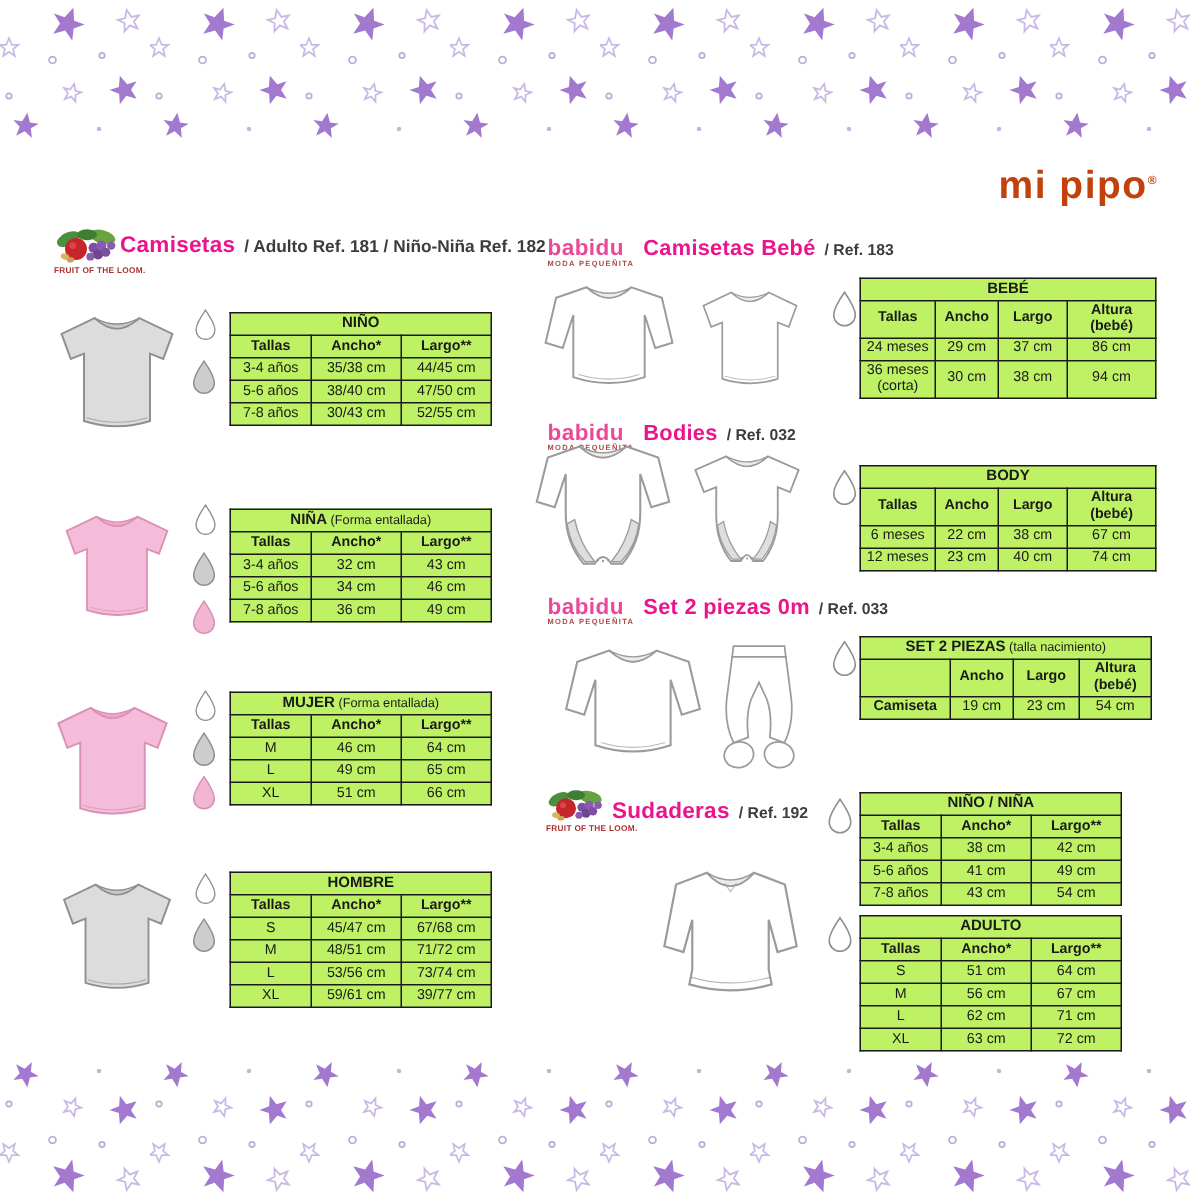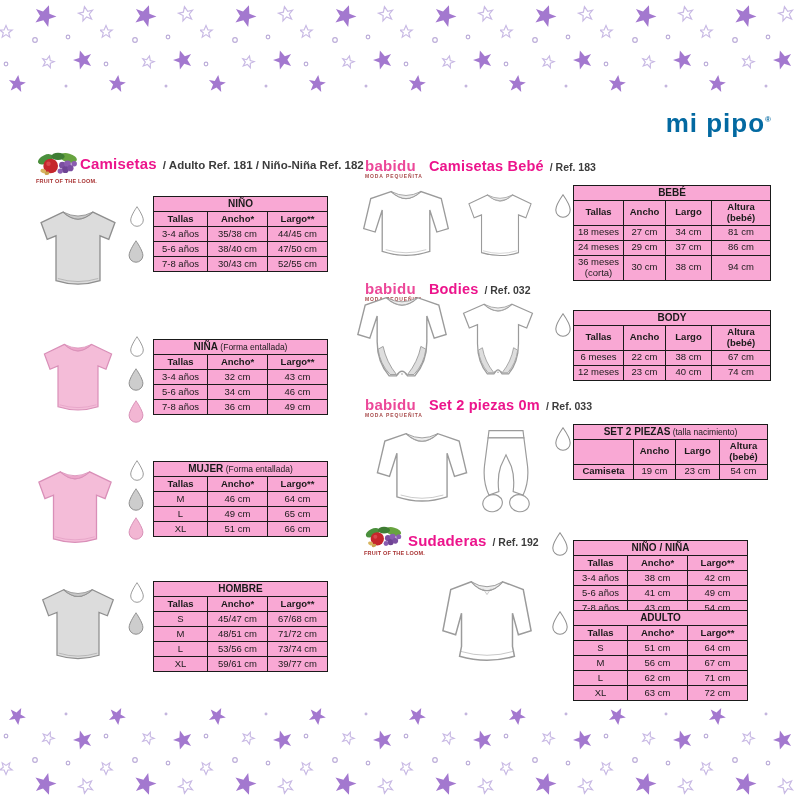--- a/index.html
+++ b/index.html
@@ -1,30 +1,30 @@
 <!DOCTYPE html>
 <html><head>
 <meta charset="utf-8">
 <style>
   html,body{margin:0;padding:0;background:#fff;}
   body{width:800px;height:800px;overflow:hidden;font-family:"Liberation Sans",sans-serif;}
   .page{position:relative;width:800px;height:800px;background:#fff;}
   .band{position:absolute;left:0;}
-  .mipipo{position:absolute;top:108px;right:28px;color:#0369a1;font-size:26px;font-weight:bold;letter-spacing:1px;}
+  .mipipo{position:absolute;top:108px;right:28px;color:#c2410c;font-size:26px;font-weight:bold;letter-spacing:1px;}
   .mipipo sup{font-size:8px;vertical-align:super;}
   .sec-header{position:absolute;display:flex;align-items:baseline;gap:6px;white-space:nowrap;}
   .sec-title{color:#ec148c;font-size:15px;font-weight:bold;letter-spacing:.2px;}
   .sec-sub{color:#3c3c3c;font-size:11.5px;font-weight:bold;}
   .babidu{display:inline-flex;flex-direction:column;line-height:1;}
   .babidu .bb{color:#ec4899;font-size:15px;font-weight:bold;letter-spacing:.3px;}
   .babidu .tag{font-size:5px;color:#a84b4b;letter-spacing:.9px;margin-top:1px;font-weight:bold;}
   .fruitlogo{position:absolute;width:46px;text-align:left;}
   .fruitlogo svg{display:block;}
   .fruit-text{font-size:5.5px;color:#a83232;font-weight:bold;letter-spacing:.2px;margin-top:1px;white-space:nowrap;}
-  .size-table{position:absolute;border-collapse:collapse;table-layout:fixed;background:#f9a8d4;border:1px solid #1a1a1a;}
+  .size-table{position:absolute;border-collapse:collapse;table-layout:fixed;background:#bef264;border:1px solid #1a1a1a;}
   .size-table td{border:1px solid #1a1a1a;text-align:center;font-size:9.5px;color:#1a1a1a;padding:1px 2px;height:12px;line-height:1.15;}
   .size-table .t-title td{font-size:10px;}
   .size-table .t-title b{font-weight:bold;}
   .size-table .t-note{font-weight:normal;font-size:8.5px;margin-top:15px;}
   .size-table .t-head td{font-weight:bold;}
   .size-table td.b{font-weight:bold;}
   .garment{position:absolute;}
   .g-gray{--f:#dcdcdc;--s:#8f8f8f;--c:#c9c9c9;--flap:#e6e6e6;}
   .g-pink{--f:#f4bcd8;--s:#d98fb8;--c:#eda6ca;--flap:#fadbe9;}
   .g-white{--f:#ffffff;--s:#9b9b9b;--c:#ececec;--flap:#dedede;}
@@ -248,21 +248,21 @@
   <svg class="drop d-white" style="left:554px;top:427px" width="18" height="24">
       <use href="#drop"></use>
     </svg>
   <svg class="drop d-white" style="left:551px;top:532px" width="18" height="24">
       <use href="#drop"></use>
     </svg>
   <svg class="drop d-white" style="left:551px;top:611px" width="18" height="24">
       <use href="#drop"></use>
     </svg>
 
-  <table class="size-table" style="left:153px;top:196px;width:174px">
+  <table class="size-table" style="left:153px;top:208px;width:174px">
       <colgroup>
         <col style="width: 54px;">
         <col style="width: 60px;">
         <col style="width: 60px;">
       </colgroup>
       <tbody>
         <tr class="t-title">
           <td colspan="3"><b>NIÑO</b></td>
         </tr>
         <tr class="t-head">
@@ -399,26 +399,20 @@
         <tr class="t-title">
           <td colspan="4"><b>BEBÉ</b></td>
         </tr>
         <tr class="t-head">
           <td>Tallas</td>
           <td>Ancho</td>
           <td>Largo</td>
           <td>Altura (bebé)</td>
         </tr>
         <tr class="t-row">
-          <td>18 meses</td>
-          <td>27 cm</td>
-          <td>34 cm</td>
-          <td>81 cm</td>
-        </tr>
-        <tr class="t-row">
           <td>24 meses</td>
           <td>29 cm</td>
           <td>37 cm</td>
           <td>86 cm</td>
         </tr>
         <tr class="t-row">
           <td>36 meses (corta)</td>
           <td>30 cm</td>
           <td>38 cm</td>
           <td>94 cm</td>
@@ -474,21 +468,21 @@
           <td>Altura (bebé)</td>
         </tr>
         <tr class="t-row">
           <td class="b">Camiseta</td>
           <td>19 cm</td>
           <td>23 cm</td>
           <td>54 cm</td>
         </tr>
       </tbody>
     </table>
-  <table class="size-table" style="left:573px;top:540px;width:174px">
+  <table class="size-table" style="left:573px;top:528px;width:174px">
       <colgroup>
         <col style="width: 54px;">
         <col style="width: 60px;">
         <col style="width: 60px;">
       </colgroup>
       <tbody>
         <tr class="t-title">
           <td colspan="3"><b>NIÑO / NIÑA</b></td>
         </tr>
         <tr class="t-head">

